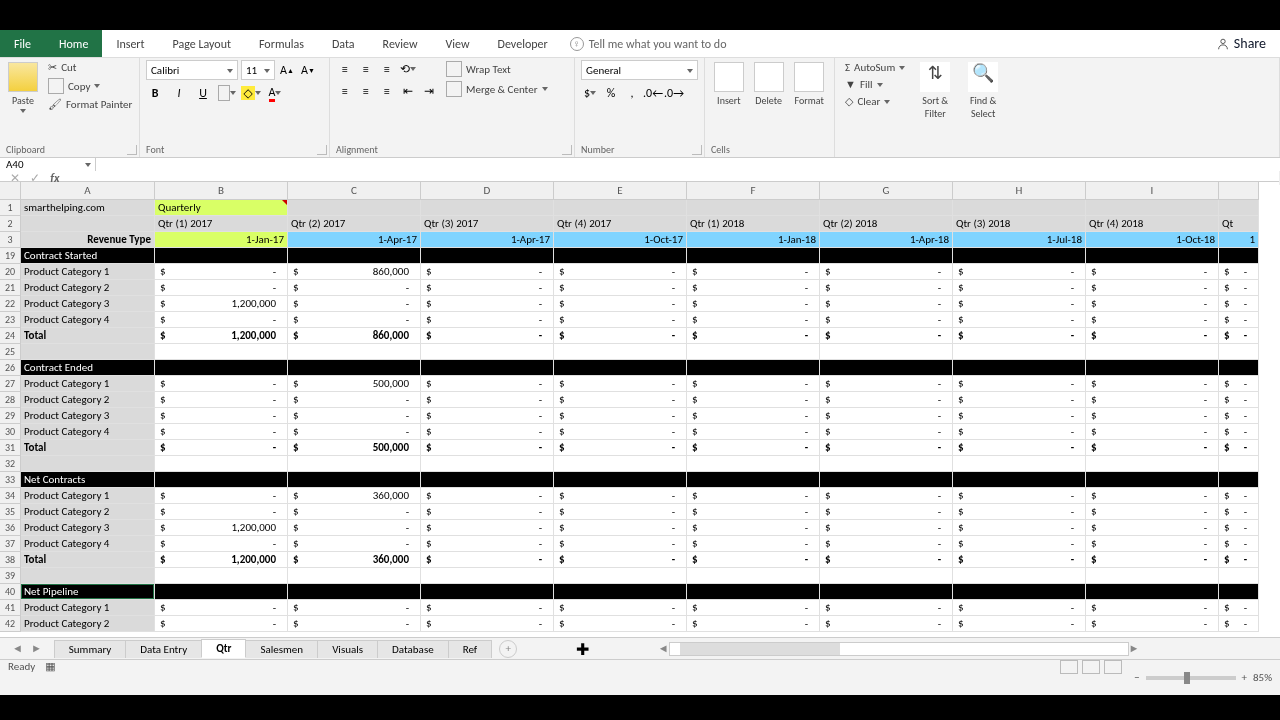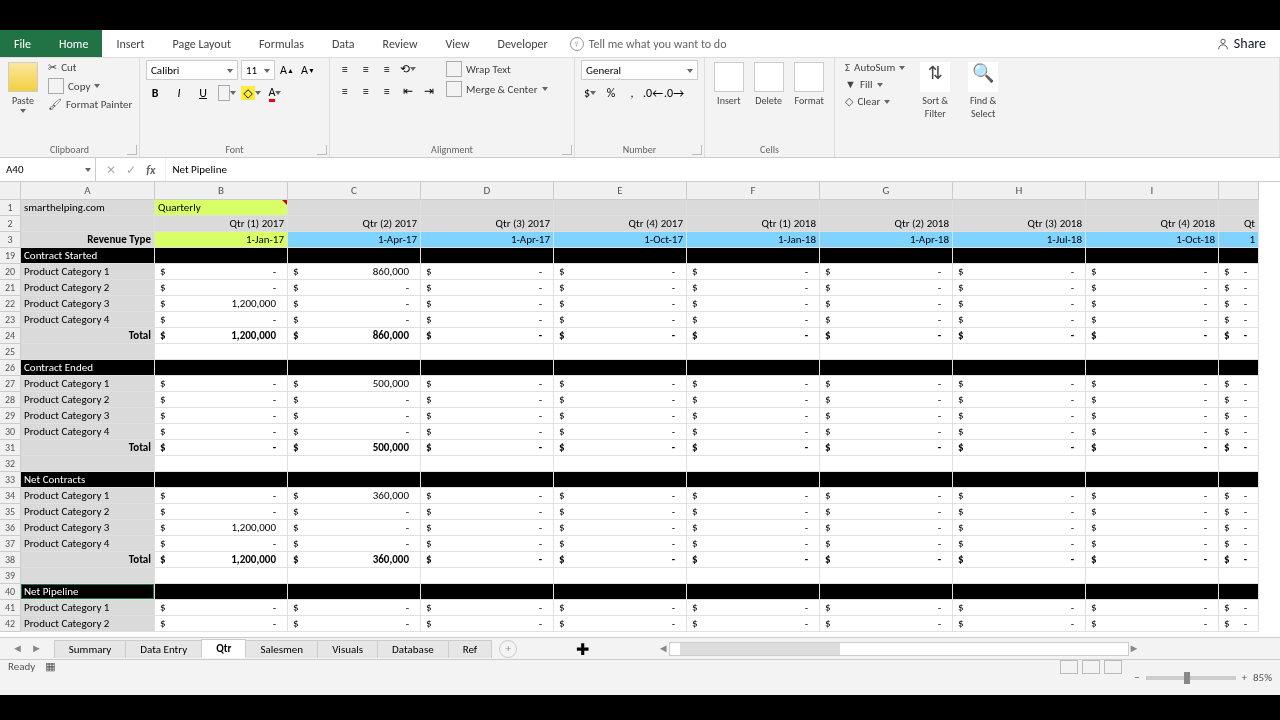--- a/index.html
+++ b/index.html
@@ -13,55 +13,55 @@
 .tabbar .tab.active { background: #217346; color: #fff; }
 .tabbar .tell { display: flex; align-items: center; gap: 5px; color: #666; font-size: 12px; padding-left: 8px; flex: 1; }
 .tabbar .tell .q { width: 14px; height: 14px; border: 1px solid #999; border-radius: 50%; font-size: 10px; display: flex; align-items: center; justify-content: center; color: #888; }
 .tabbar .share { display: flex; align-items: center; gap: 4px; padding: 0 14px; font-size: 14px; color: #0f172a; cursor: pointer; }
 .tabbar .share .ico { width: 14px; height: 14px; }
 
 
 .ribbon { background: #f3f3f3; height: 100px; display: flex; border-bottom: 1px solid #ccc; }
 .group { border-right: 1px solid #ddd; padding: 2px 6px 0 6px; display: flex; flex-direction: column; position: relative; }
 .group-body { flex: 1; display: flex; gap: 4px; align-items: flex-start; }
-.group-label { text-align: center; font-size: 10px; color: #666; padding: 2px 0; height: 16px; }
+.group-label { font-size: 10px; color: #666; padding: 2px 0; height: 16px; }
 .group-corner { position: absolute; right: 2px; bottom: 2px; width: 10px; height: 10px; border: 1px solid #bbb; border-top: none; border-left: none; }
 
 .vcol { display: flex; flex-direction: column; gap: 2px; }
 .hrow { display: flex; gap: 3px; align-items: center; }
 .small-btn { font-size: 11px; color: #444; padding: 1px 4px; display: flex; align-items: center; gap: 4px; cursor: pointer; white-space: nowrap; }
 .big-btn { width: 44px; display: flex; flex-direction: column; align-items: center; gap: 2px; font-size: 10px; color: #444; cursor: pointer; text-align: center; padding: 2px; }
 .big-btn .sq { width: 30px; height: 30px; background: #fff; border: 1px solid #ccc; }
 .dd { width: 0; height: 0; border-left: 3px solid transparent; border-right: 3px solid transparent; border-top: 4px solid #666; }
 .sel { height: 20px; border: 1px solid #ccc; background: #fff; font-size: 11px; padding: 0 18px 0 4px; position: relative; display: flex; align-items: center; }
 .sel .dd { position: absolute; right: 4px; top: 8px; }
 .icon-sq { width: 16px; height: 16px; border: 1px solid #aaa; display: inline-block; }
 .fmt-btn { width: 18px; height: 18px; display: flex; align-items: center; justify-content: center; font-size: 12px; cursor: pointer; }
 
 
-.fbar { height: 24px; display: flex; align-items: stretch; border-bottom: 1px solid #ccc; background: #fff; }
+.fbar { height: 24px; display: flex; align-items: stretch; border-bottom: 1px solid #ccc; background: #fff; flex-direction: column; }
 .namebox { width: 96px; border-right: 1px solid #ccc; display: flex; align-items: center; padding: 0 6px; font-size: 11px; position: relative; }
 .namebox .dd { position: absolute; right: 4px; }
 .fx-icons { display: flex; align-items: center; gap: 10px; padding: 0 10px; border-right: 1px solid #eee; }
 .fx-icons span { font-size: 12px; color: #aaa; cursor: pointer; }
 .fx-icons .fx { font-style: italic; color: #666; font-weight: bold; }
 .fbar-input { flex: 1; padding: 0 6px; font-size: 11px; display: flex; align-items: center; }
 
 
 .grid-wrap { flex: 1; overflow: hidden; position: relative; }
 .grid { display: grid; grid-template-columns: 21px 134px repeat(8, 133px) 40px; font-size: 11px; }
 .colhdr { background: #f0f0f0; border-right: 1px solid #ccc; border-bottom: 1px solid #ccc; text-align: center; height: 18px; line-height: 18px; color: #555; }
 .rowhdr { background: #f0f0f0; border-right: 1px solid #ccc; border-bottom: 1px solid #ccc; text-align: center; font-size: 10px; color: #555; display: flex; align-items: center; justify-content: center; }
 .cell { border-right: 1px solid #e0e0e0; border-bottom: 1px solid #e0e0e0; padding: 0 3px; height: 16px; line-height: 16px; white-space: nowrap; overflow: hidden; position: relative; }
 .c-yellow { background: #d9ff66; }
 .c-lblue { background: #7fd4ff; }
 .c-gray { background: #dadada; }
 .c-black { background: #000; color: #fff; }
 .c-center { text-align: right; }
-.c-right { text-align: right; }
+.c-right { }
 .cell.bold { font-weight: bold; }
 .doll-wrap { display: flex; justify-content: space-between; }
 .doll-wrap .d { padding-left: 2px; }
 .doll-wrap .v { padding-right: 8px; }
 .selcell::after { content:""; position: absolute; inset: -1px; border: 2px solid #217346; pointer-events: none; }
 .corner-tri { position: absolute; top: 0; right: 0; width: 0; height: 0; border-left: 5px solid transparent; border-top: 5px solid #c00; }
 
 
 .sheetbar { height: 22px; background: #f3f3f3; display: flex; align-items: center; border-top: 1px solid #ccc; font-size: 11px; }
 .sheet-nav { display: flex; gap: 8px; padding: 0 12px; color: #888; }

